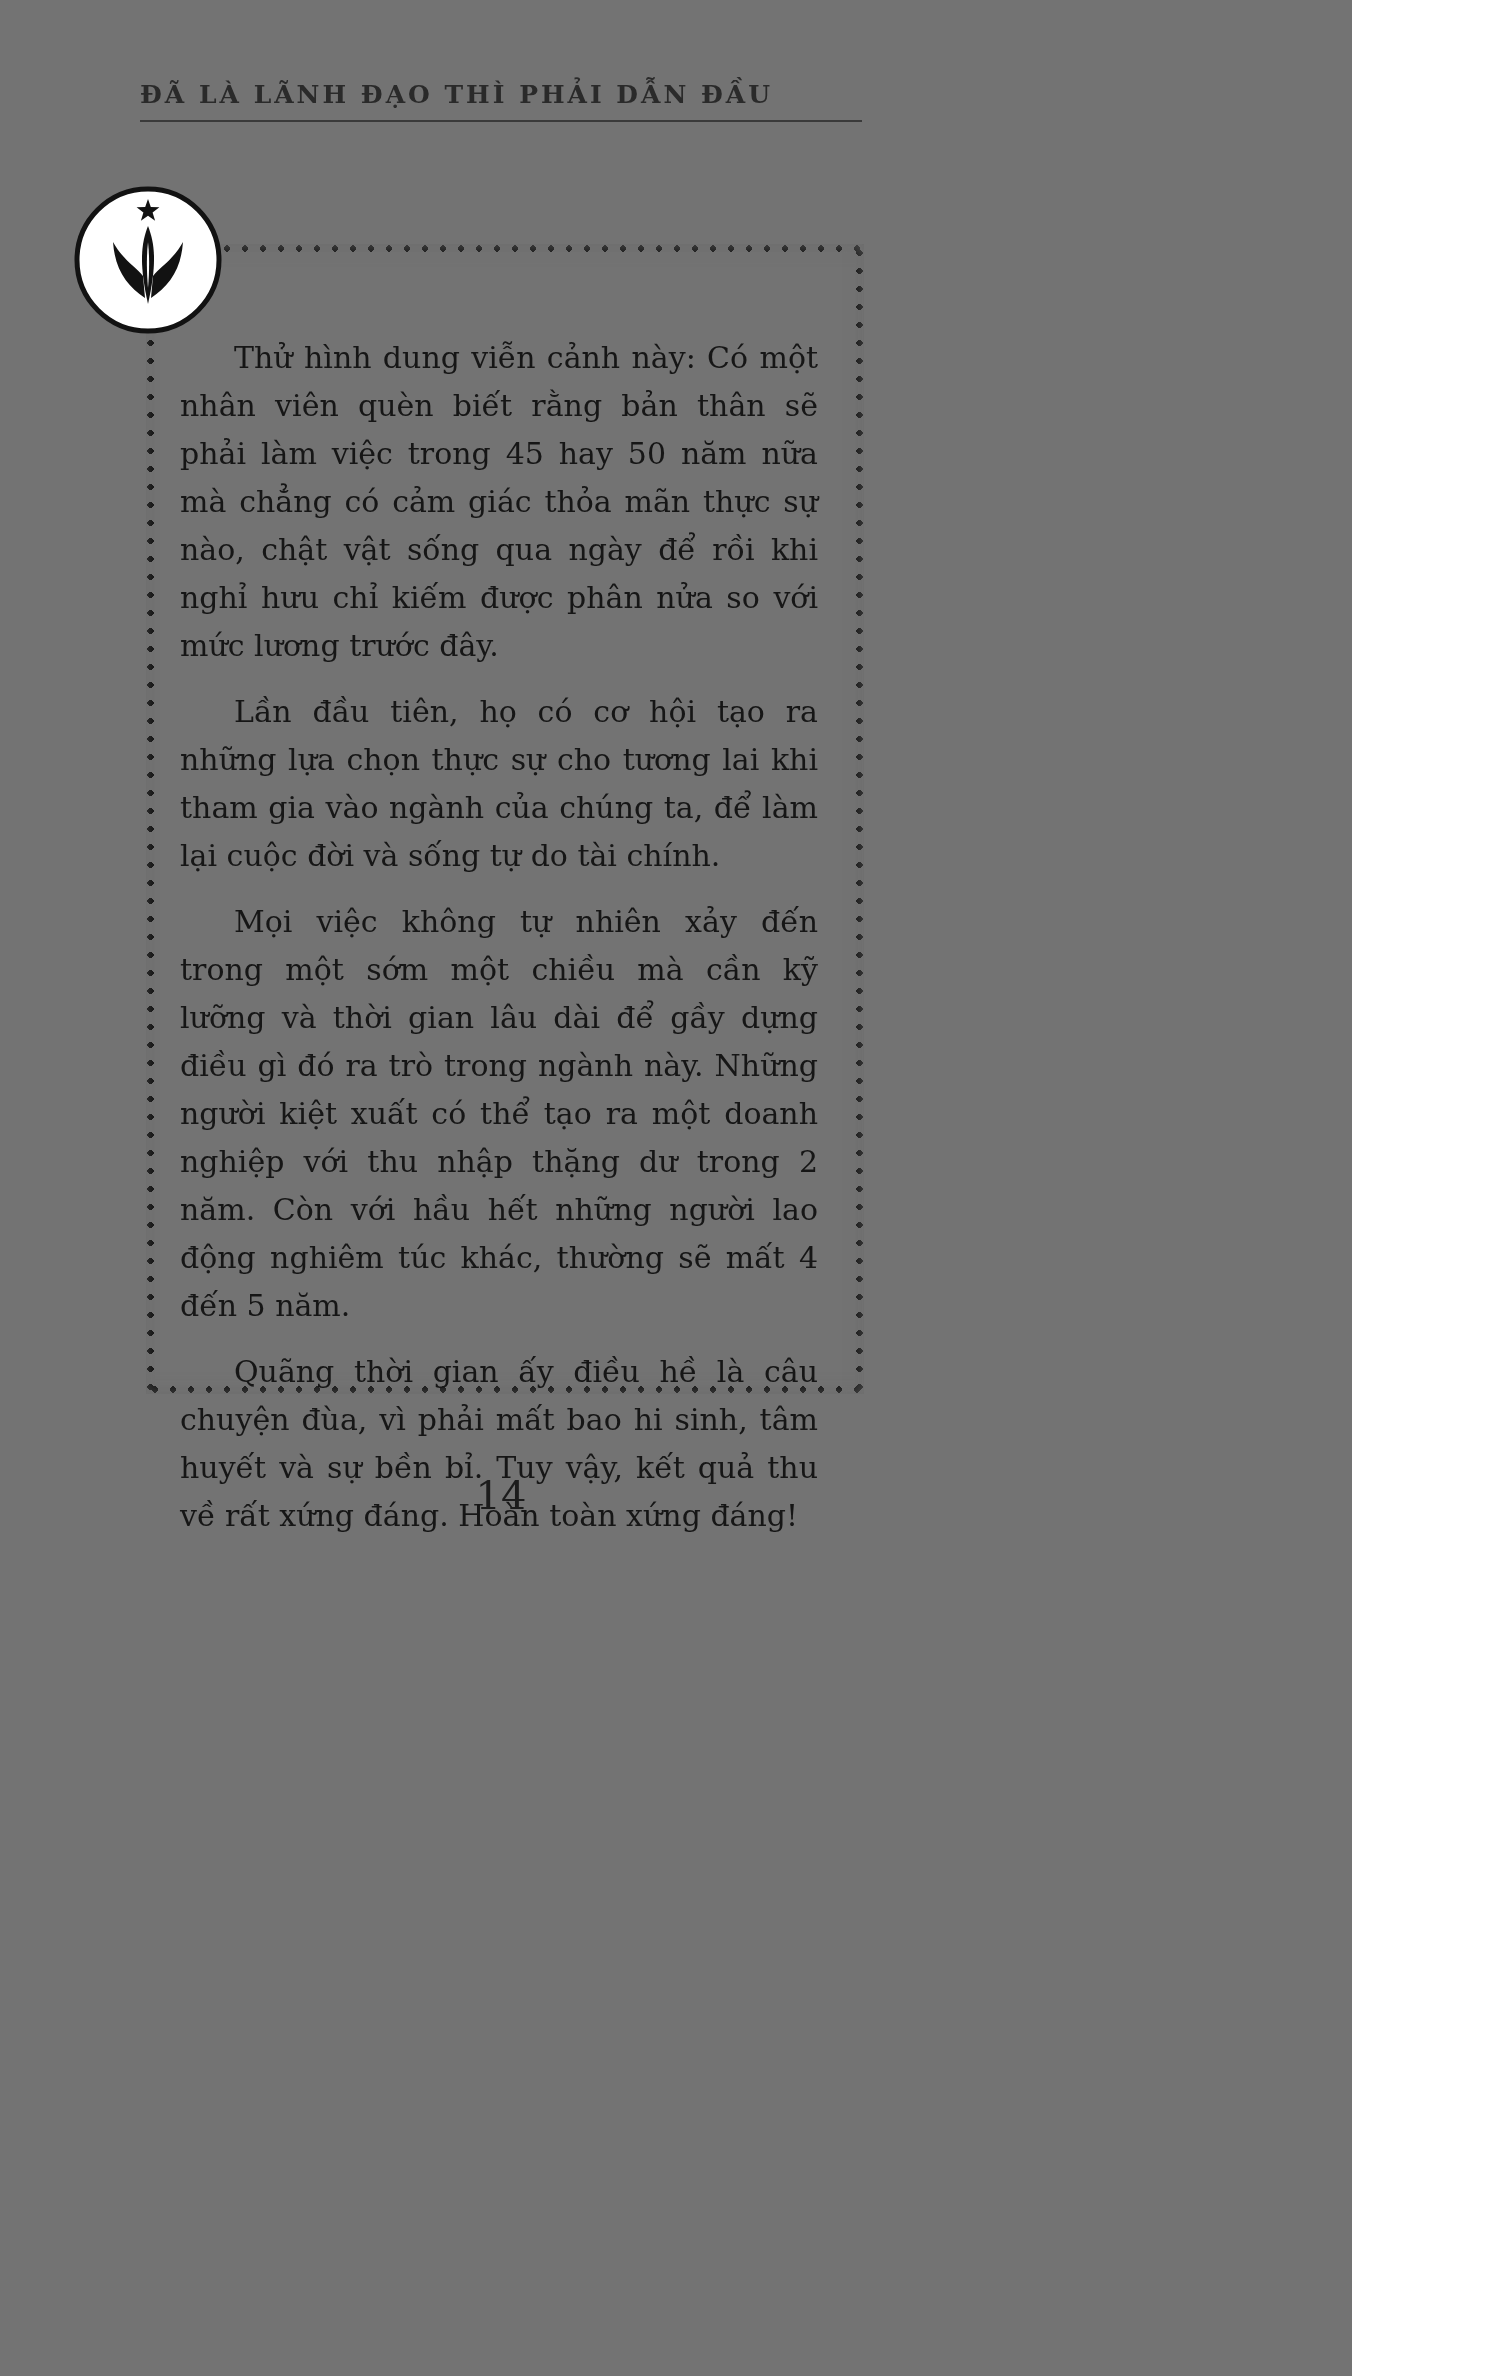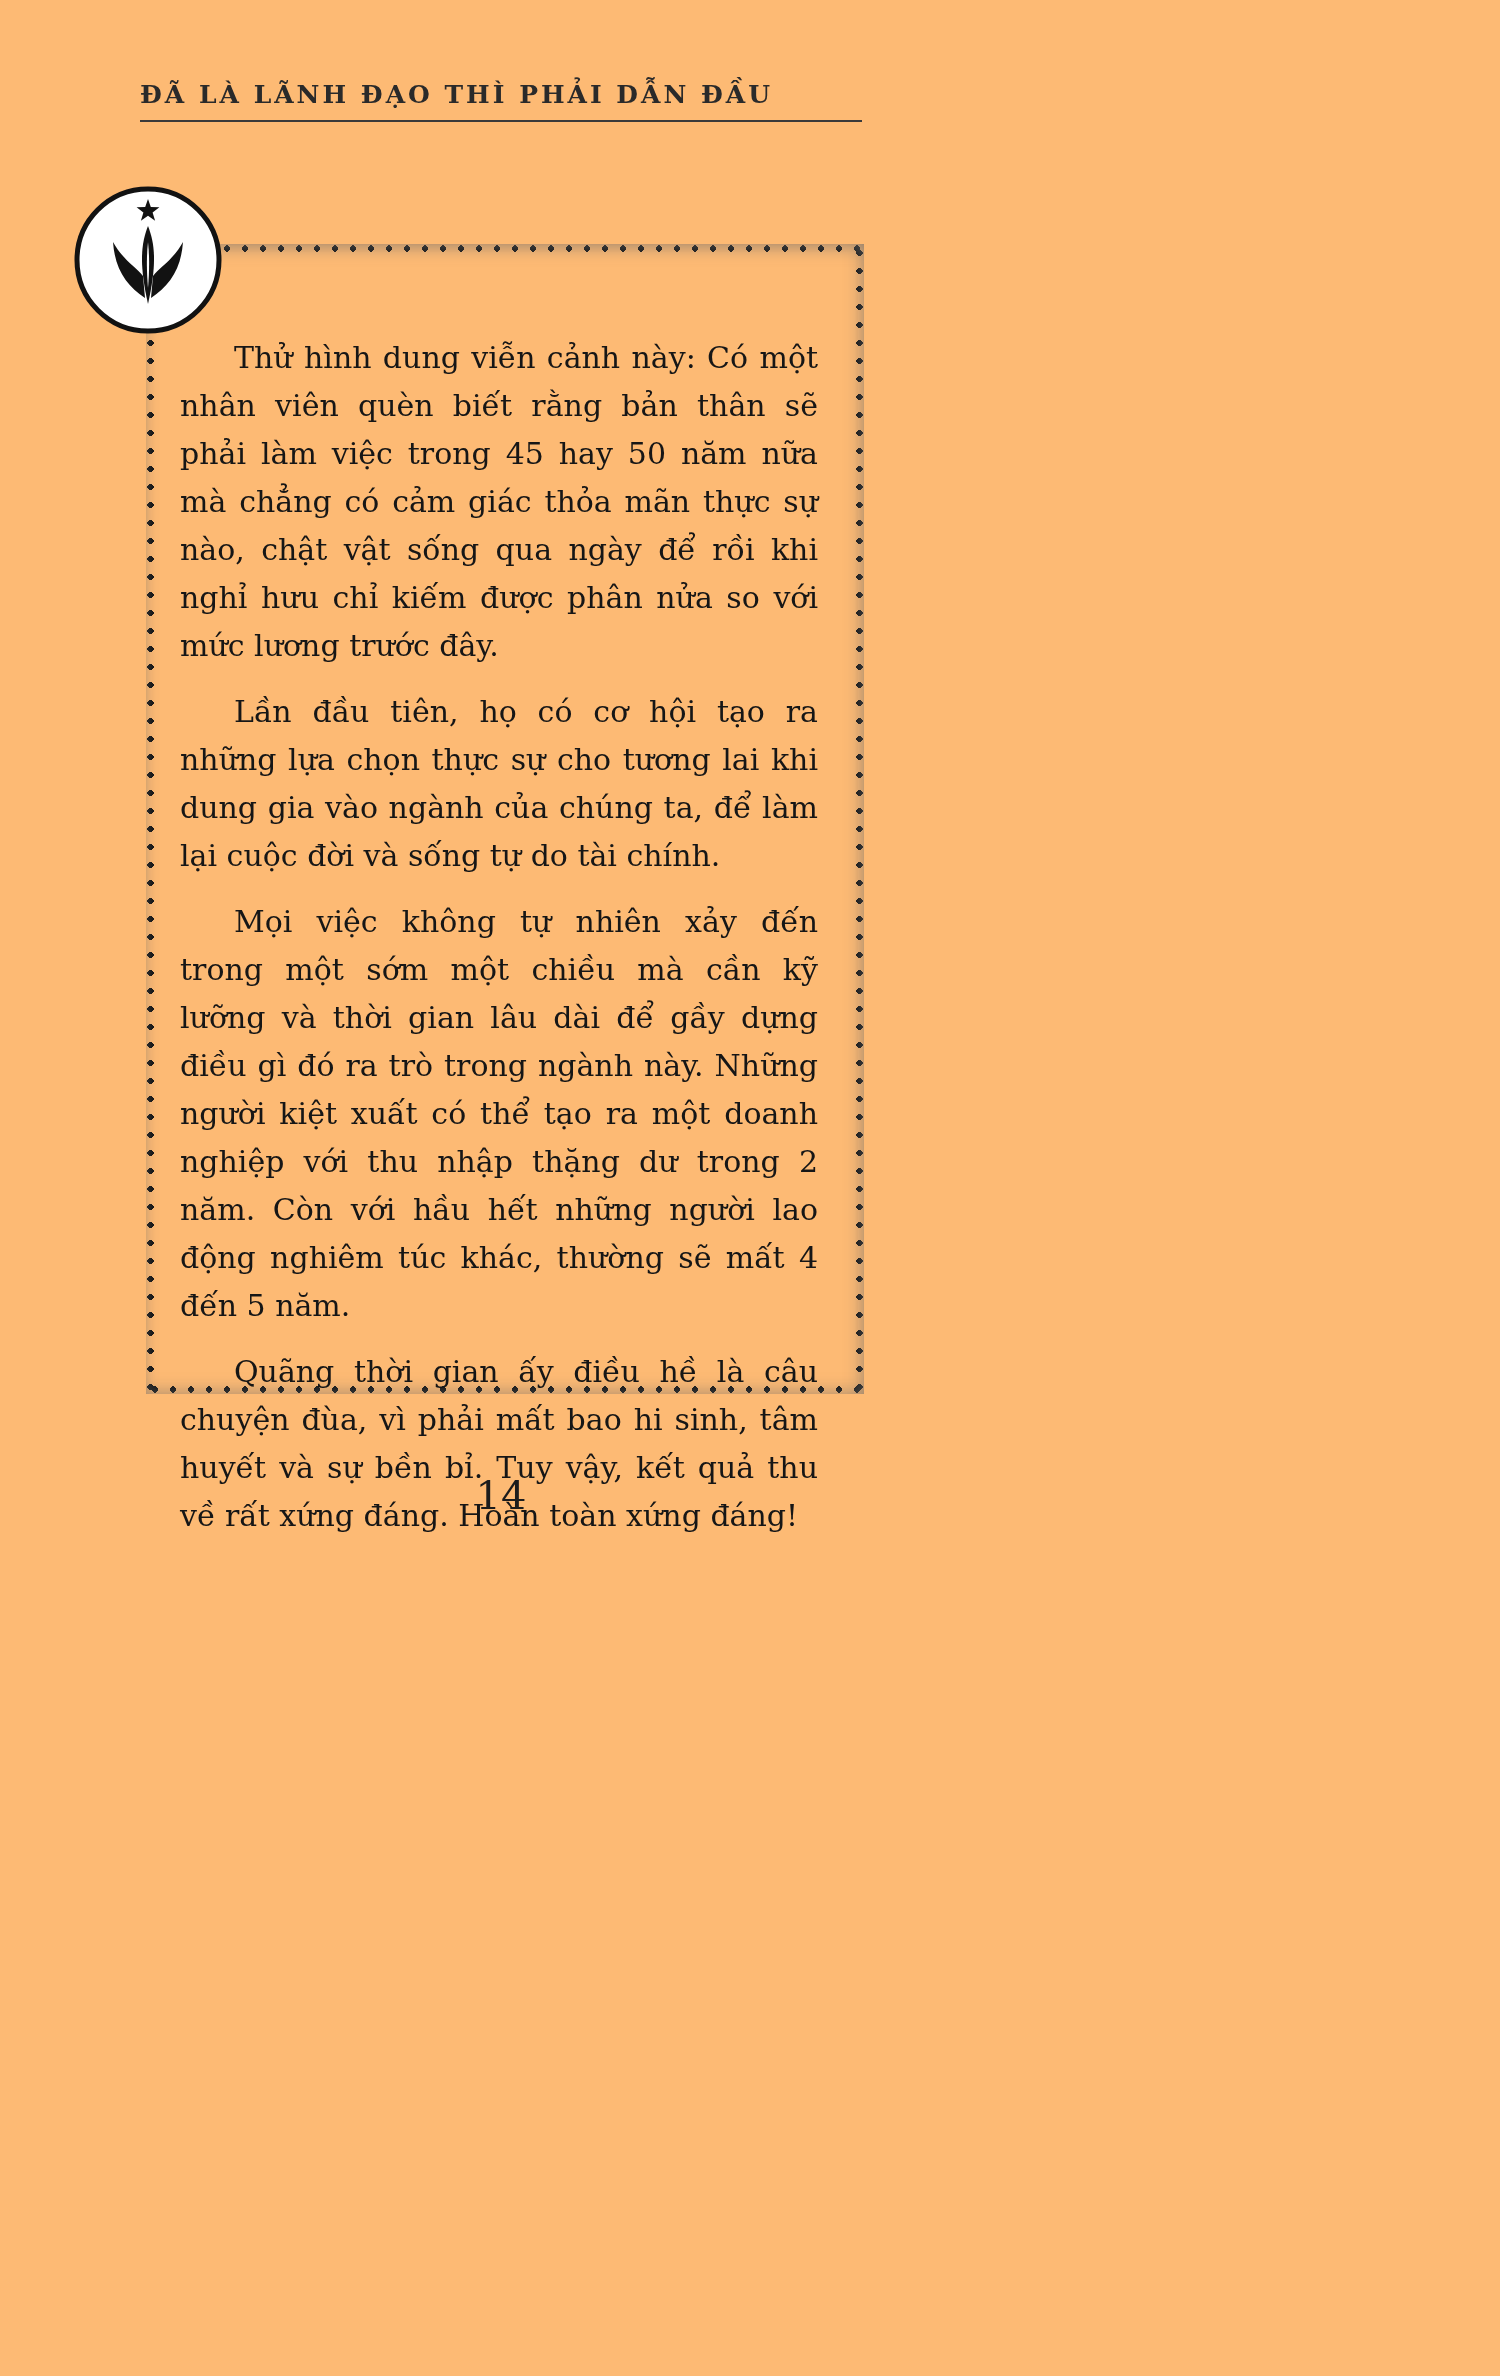--- a/index.html
+++ b/index.html
@@ -2,23 +2,23 @@
 <html><head>
 <meta charset="utf-8">
 <style>
   html, body {
     margin: 0;
     padding: 0;
     background: #ffffff;
   }
   .page {
     position: relative;
-    width: 1500px;
+    width: 1352px;
     height: 2376px;
-    background: #fdba74;
+    background: #737373;
     overflow: hidden;
     font-family: "DejaVu Serif", serif;
     color: #1c1c1c;
   }
 
   
   .header-title {
     position: absolute;
     left: 140px;
     top: 80px;
@@ -113,20 +113,20 @@
       <polygon fill="#121212" points="76,15 78.8,23.1 87.4,23.3 80.6,28.5 83.1,36.7 76,31.8 68.9,36.7 71.4,28.5 64.6,23.3 73.2,23.1"></polygon>
       <path fill="#121212" d="M76 42 C69 60 67 80 76 120 C85 80 83 60 76 42 Z"></path>
       <path fill="#121212" d="M73 114 C55 102 43 86 41 58 C51 76 63 82 71 92 Z"></path>
       <path fill="#121212" d="M79 114 C97 102 109 86 111 58 C101 76 89 82 81 92 Z"></path>
       <path fill="#ffffff" d="M76 58 C74.5 72 74.5 86 76 104 C77.5 86 77.5 72 76 58 Z"></path>
     </svg>
   </div>
 
   <div class="body-text">
     <p>Thử hình dung viễn cảnh này: Có một nhân viên quèn biết rằng bản thân sẽ phải làm việc trong 45 hay 50 năm nữa mà chẳng có cảm giác thỏa mãn thực sự nào, chật vật sống qua ngày để rồi khi nghỉ hưu chỉ kiếm được phân nửa so với mức lương trước đây.</p>
-    <p>Lần đầu tiên, họ có cơ hội tạo ra những lựa chọn thực sự cho tương lai khi dung gia vào ngành của chúng ta, để làm lại cuộc đời và sống tự do tài chính.</p>
+    <p>Lần đầu tiên, họ có cơ hội tạo ra những lựa chọn thực sự cho tương lai khi tham gia vào ngành của chúng ta, để làm lại cuộc đời và sống tự do tài chính.</p>
     <p>Mọi việc không tự nhiên xảy đến trong một sớm một chiều mà cần kỹ lưỡng và thời gian lâu dài để gầy dựng điều gì đó ra trò trong ngành này. Những người kiệt xuất có thể tạo ra một doanh nghiệp với thu nhập thặng dư trong 2 năm. Còn với hầu hết những người lao động nghiêm túc khác, thường sẽ mất 4 đến 5 năm.</p>
     <p>Quãng thời gian ấy điều hề là câu chuyện đùa, vì phải mất bao hi sinh, tâm huyết và sự bền bỉ. Tuy vậy, kết quả thu về rất xứng đáng. Hoàn toàn xứng đáng!</p>
   </div>
 
   <div class="page-number">14</div>
 
 </div>
 
 </body></html>

